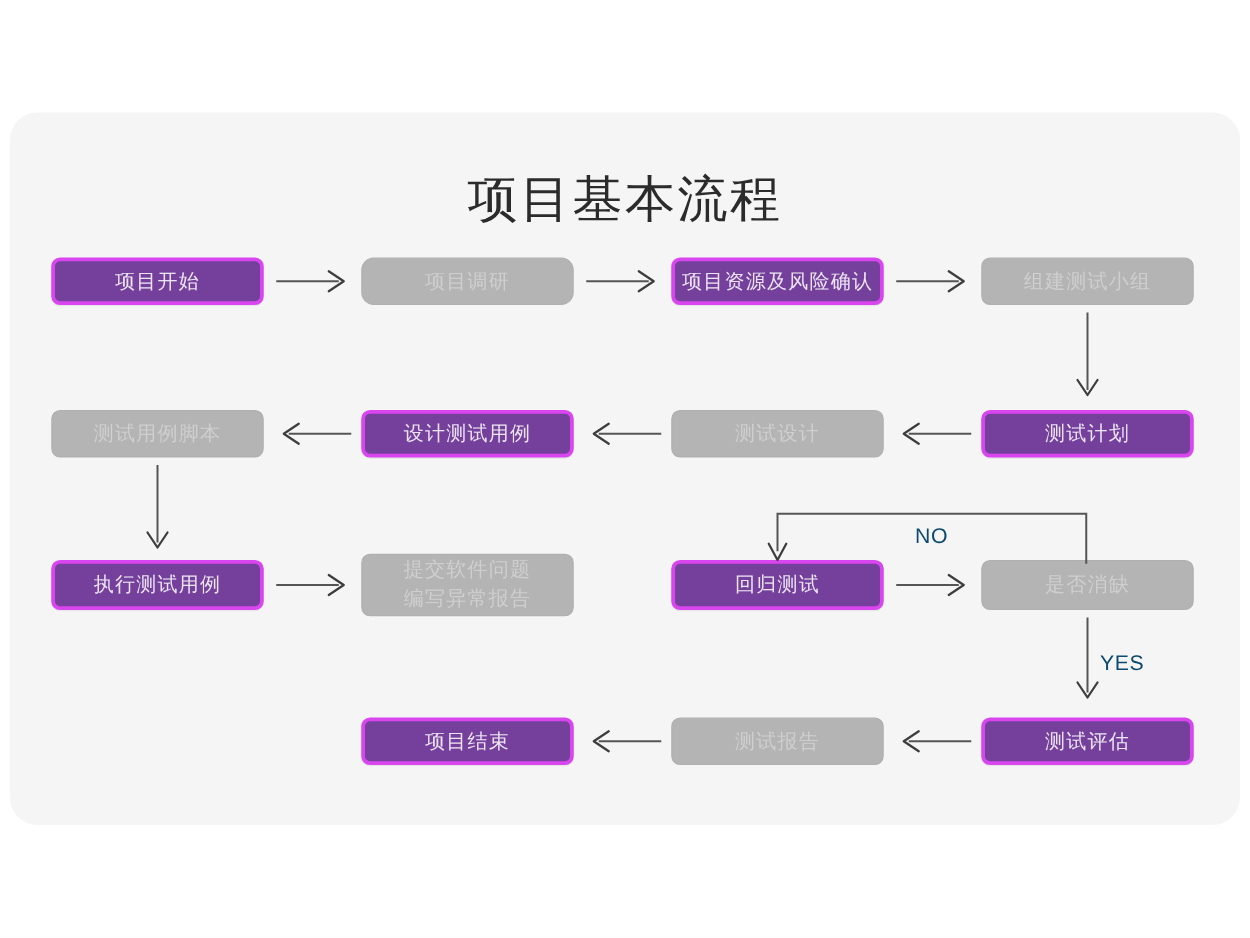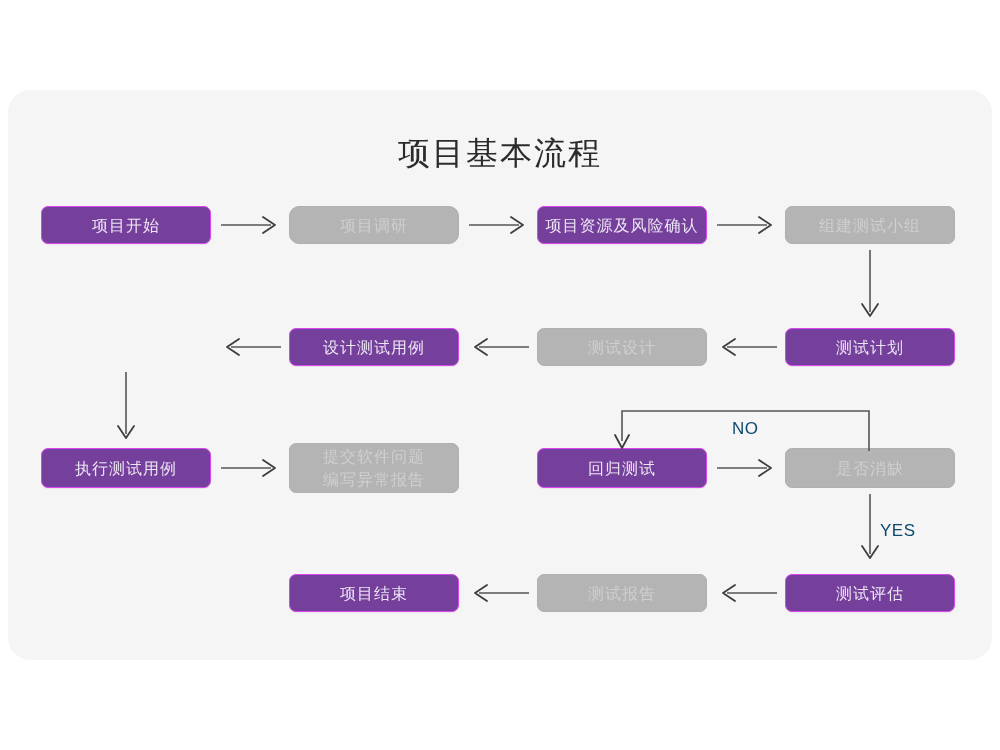--- a/index.html
+++ b/index.html
@@ -27,21 +27,21 @@
     height: 570px;
     background: #f5f5f6;
     border-radius: 22px;
   }
   .chart-title {
     position: absolute;
     left: 0;
     top: 132px;
     width: 1000px;
     text-align: center;
-    font-size: 32px;
+    font-size: 40px;
     letter-spacing: 2px;
     color: #2b2b2b;
     font-family: "Liberation Sans", "DejaVu Sans", sans-serif;
   }
   .node {
     position: absolute;
     box-sizing: border-box;
     border-radius: 7px;
     display: flex;
     align-items: center;
@@ -49,21 +49,21 @@
     text-align: center;
     font-size: 16px;
     line-height: 23px;
     letter-spacing: 1px;
     white-space: pre-line;
     user-select: none;
   }
   .node.purple {
     background: #74409b;
     color: #ece4f3;
-    border: 1px solid #d946ef;
+    border: 3px solid #d946ef;
     box-shadow: 0 1px 0 rgba(0,0,0,0.06);
   }
   .node.gray {
     background: #b4b4b4;
     color: #cfcfcf;
     border: 1px solid #b0b0b0;
   }
   .edge {
     position: absolute;
     pointer-events: none;
@@ -119,20 +119,21 @@
   <svg class="edge" style="left:715px; top:213px;" width="64" height="24">
     <line x1="2" y1="12" x2="52" y2="12"></line>
     <polyline class="head" points="44,4 56,12 44,20"></polyline>
   </svg>
 
   <svg class="edge" style="left:856px; top:248px;" width="28" height="76">
     <line x1="14" y1="2" x2="14" y2="64"></line>
     <polyline class="head" points="6,56 14,68 22,56"></polyline>
   </svg>
 
+  <div class="node gray" style="left:41px;  top:328px; width:170px; height:38px;">测试用例脚本</div>
 
   <div class="node purple" style="left:289px; top:328px; width:170px; height:38px;">设计测试用例</div>
 
   <div class="node gray" style="left:537px; top:328px; width:170px; height:38px;">测试设计</div>
 
   <div class="node purple" style="left:785px; top:328px; width:170px; height:38px;">测试计划</div>
 
   <svg class="edge" style="left:715px; top:335px;" width="64" height="24">
     <line x1="12" y1="12" x2="62" y2="12"></line>
     <polyline class="head" points="20,4 8,12 20,20"></polyline>

